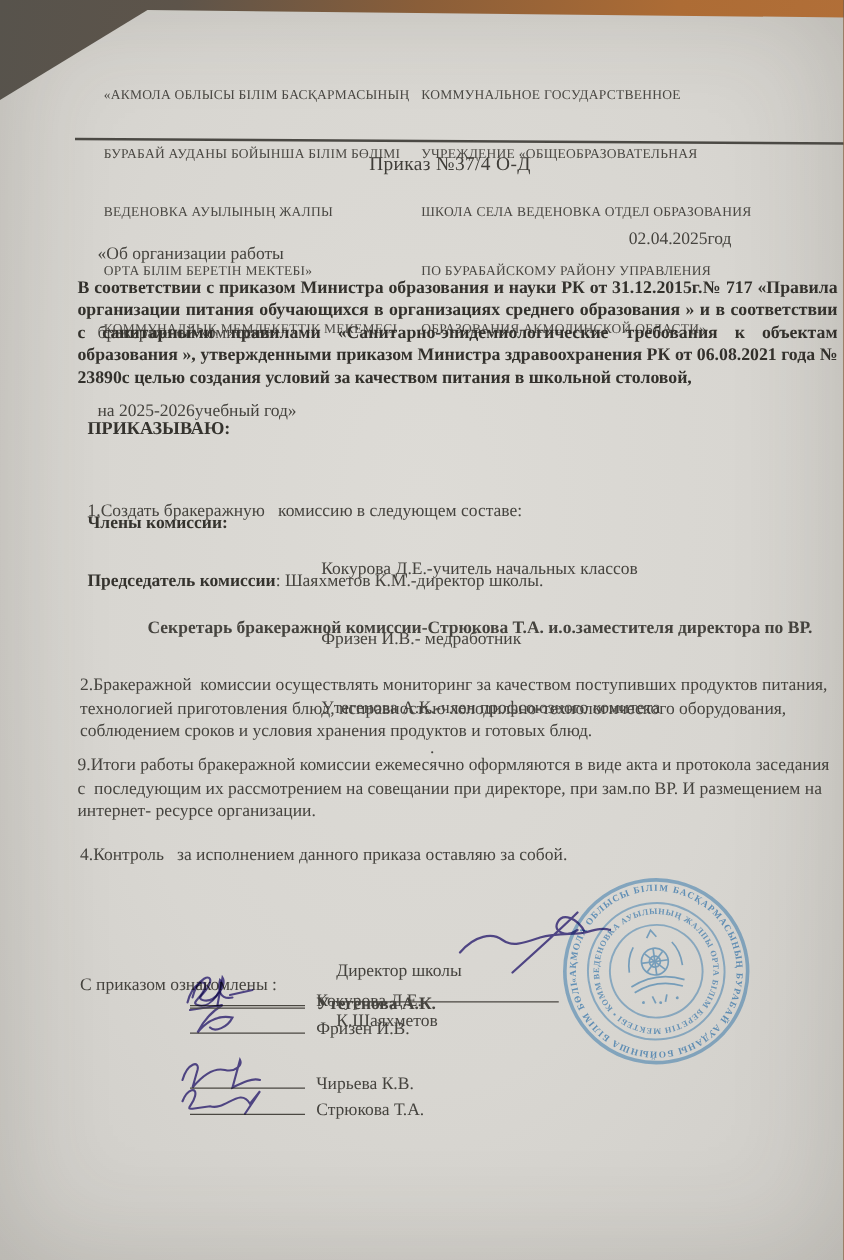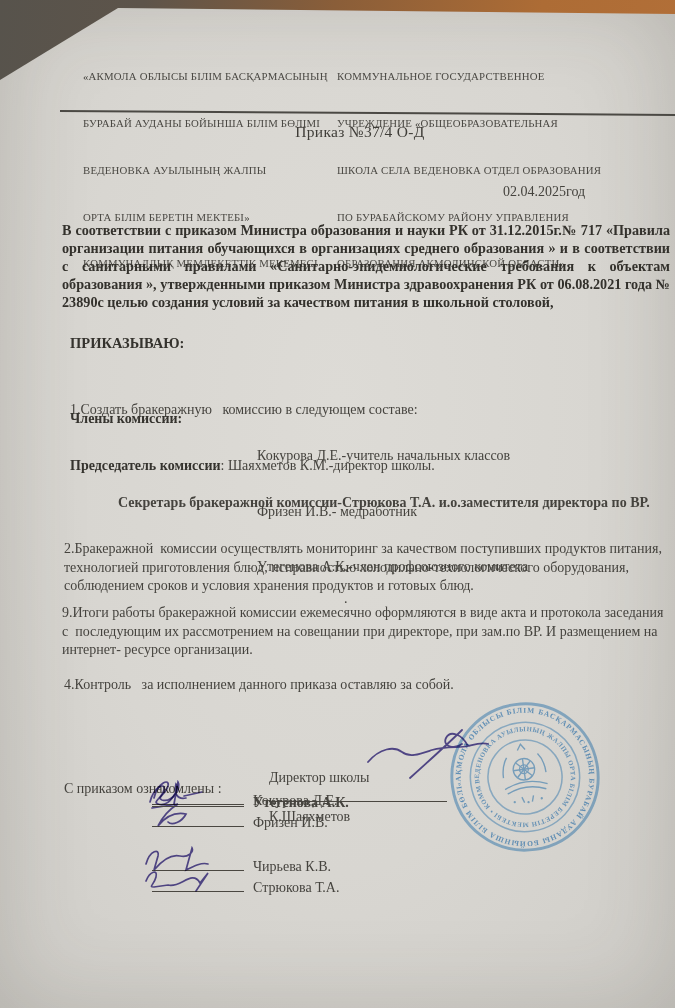--- a/index.html
+++ b/index.html
@@ -67,20 +67,25 @@
     <div>КОММУНАЛЬНОЕ ГОСУДАРСТВЕННОЕ</div>
     <div>УЧРЕЖДЕНИЕ «ОБЩЕОБРАЗОВАТЕЛЬНАЯ</div>
     <div>ШКОЛА СЕЛА ВЕДЕНОВКА ОТДЕЛ ОБРАЗОВАНИЯ</div>
     <div>ПО БУРАБАЙСКОМУ РАЙОНУ УПРАВЛЕНИЯ</div>
     <div>ОБРАЗОВАНИЯ АКМОЛИНСКОЙ ОБЛАСТИ»</div>
   </div>
   <div class="divider"></div>
 
   <div class="order-title">Приказ №37/4 О-Д</div>
 
+  <div class="abs t" style="left:78px;top:151px;line-height:21px;">
+    <div>«Об организации работы</div>
+    <div>бракеражной комиссии</div>
+    <div>на 2025-2026учебный год»</div>
+  </div>
   <div class="abs t" style="left:503px;top:183px;">02.04.2025год</div>
 
   <div class="abs preamble" style="left:62px;top:221px;width:608px;">В соответствии с приказом Министра  образования и науки РК от 31.12.2015г.№ 717 «Правила организации питания обучающихся в организациях среднего образования » и в соответствии с санитарными правилами «Санитарно-эпидемиологические требования к объектам образования », утвержденными приказом Министра здравоохранения РК от 06.08.2021 года  № 23890с целью создания условий за качеством питания в школьной столовой,</div>
 
   <div class="abs t bold" style="left:70px;top:334px;font-size:14.5px;">ПРИКАЗЫВАЮ:</div>
 
   <div class="abs t" style="left:70px;top:364px;width:560px;">
     <div>1.Создать бракеражную   комиссию в следующем составе:</div>
     <div><span class="bold">Председатель комиссии</span><span>: Шаяхметов К.М.-директор школы.</span></div>
   </div>

